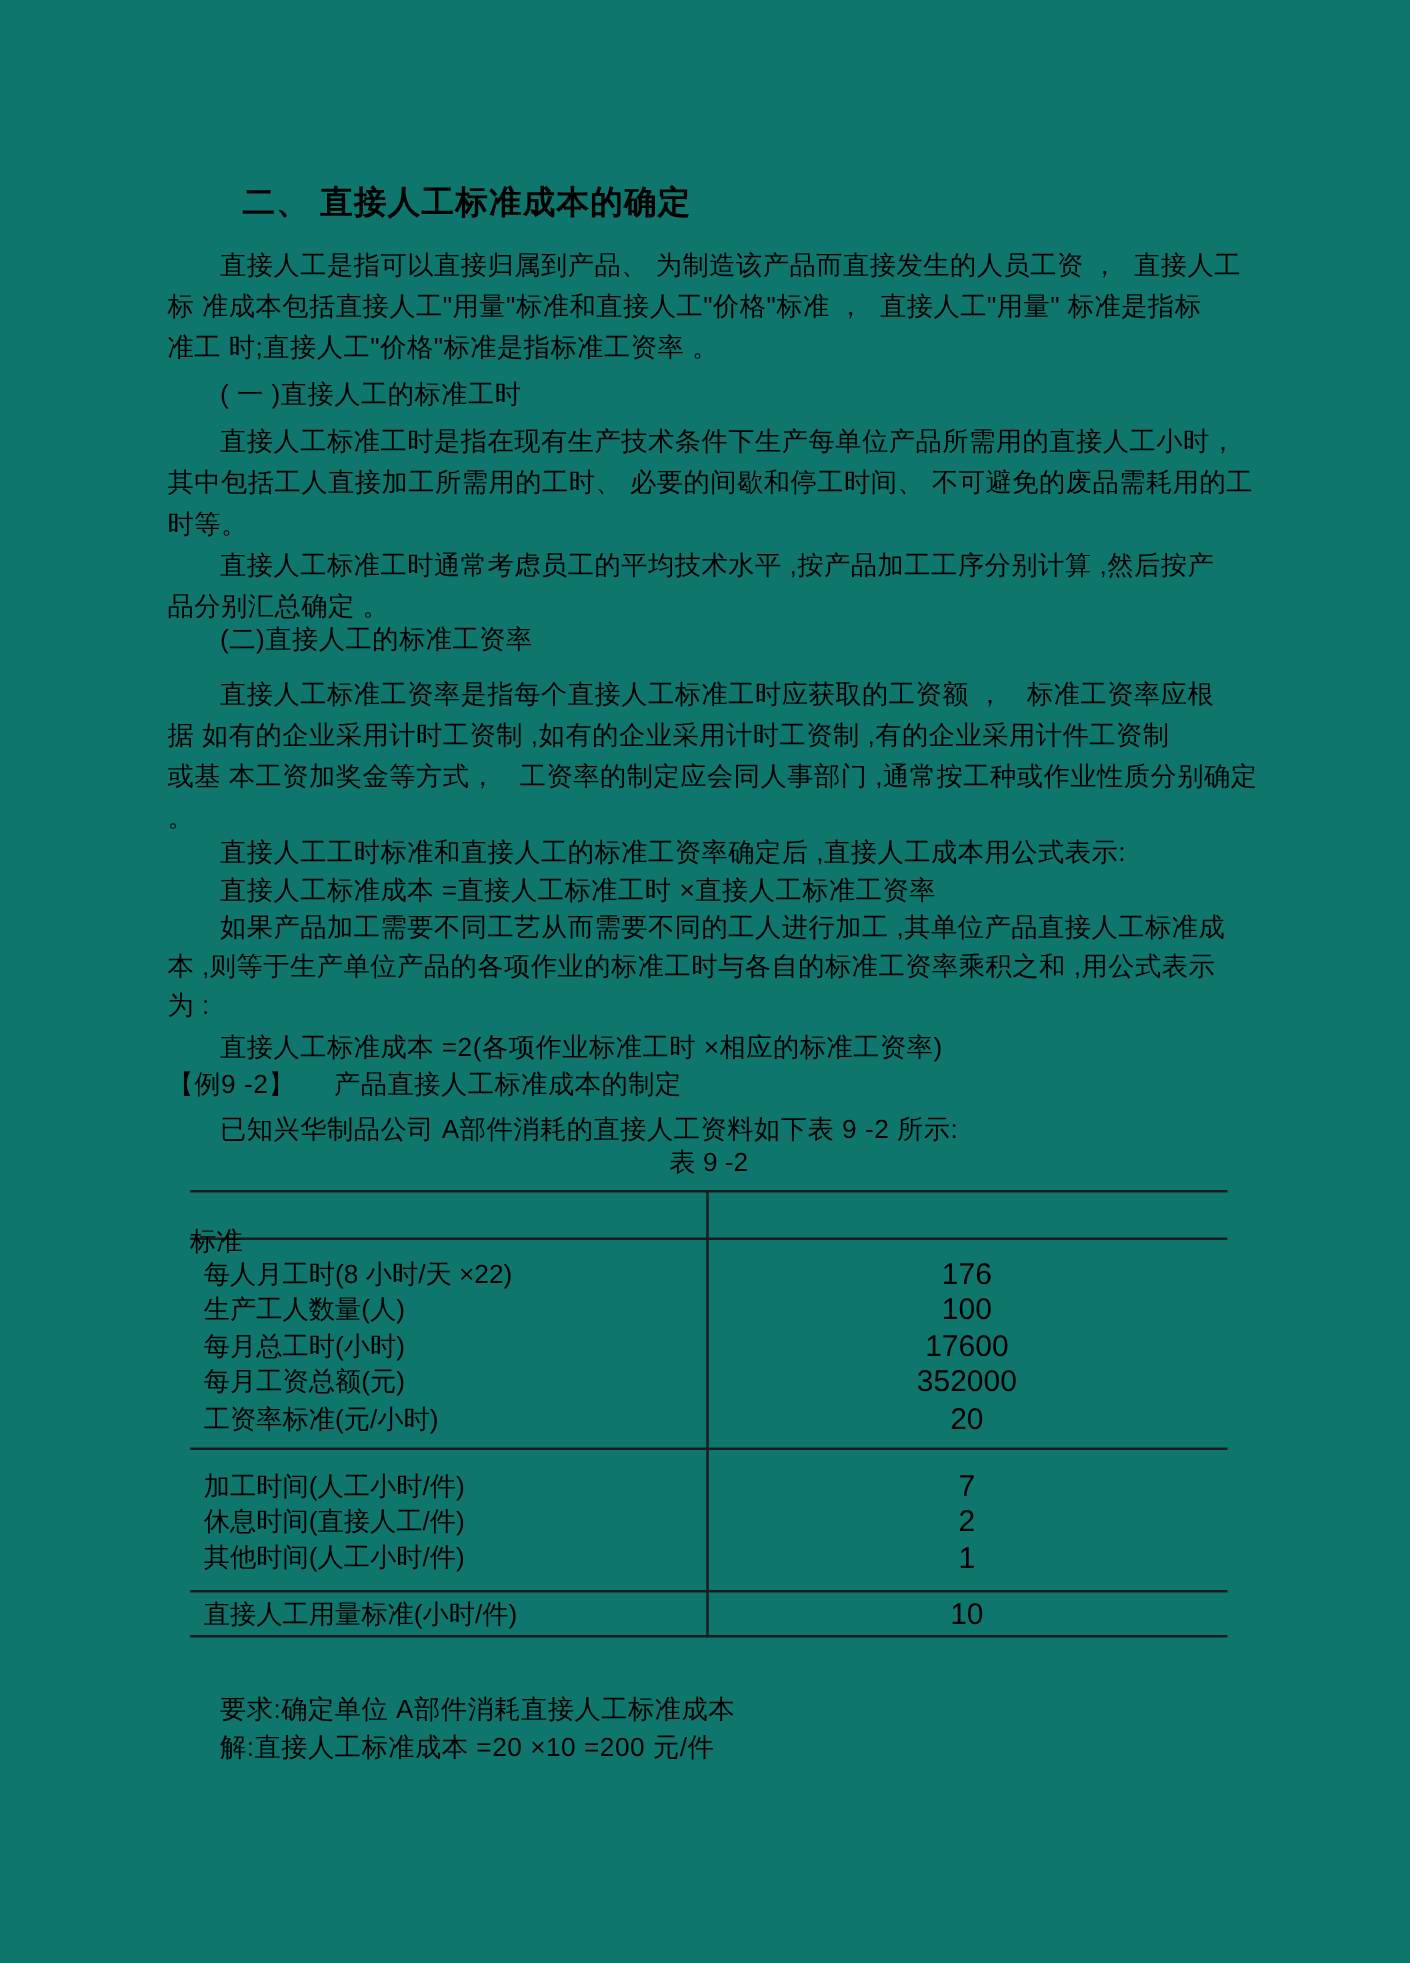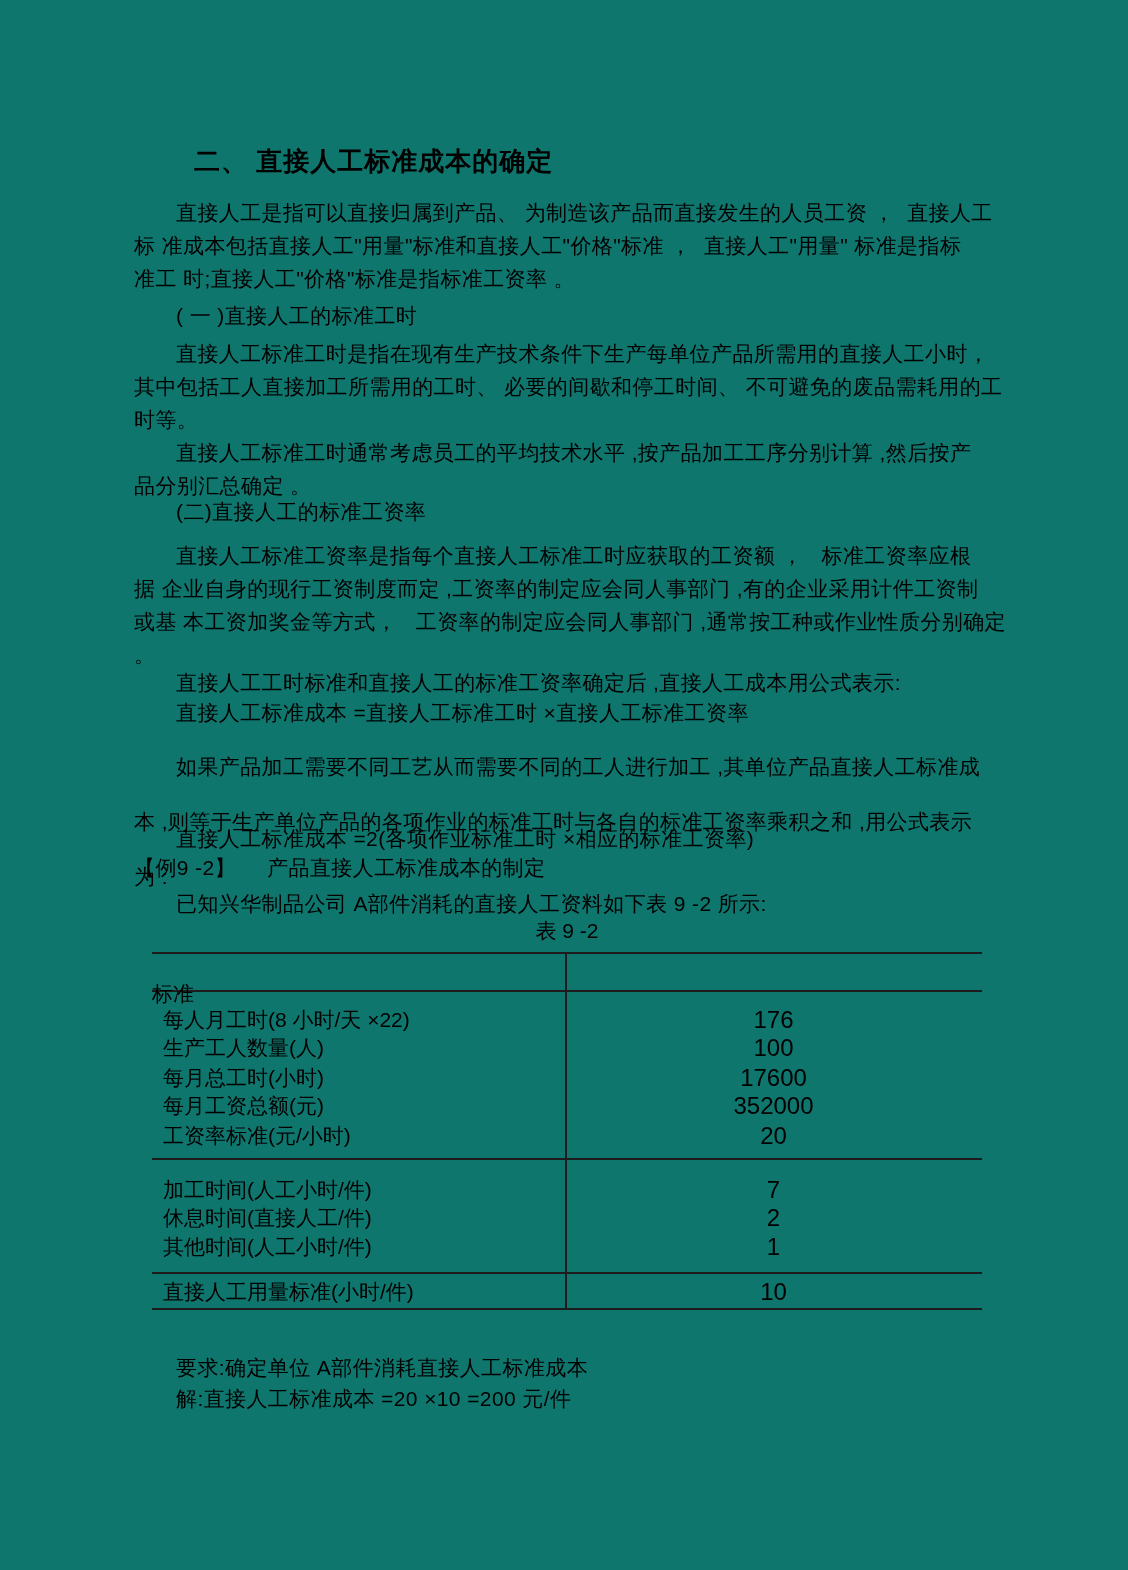--- a/index.html
+++ b/index.html
@@ -27,21 +27,21 @@
     position:absolute;
     left:134px;
     width:900px;
   }
   .line{
     font-size:21px;
     line-height:33px;
     letter-spacing:0.4px;
     white-space:pre;
   }
-  .lh31 .line{line-height:31px;margin-top:24px;}
+  .lh31 .line{line-height:31px;}
   .indent{padding-left:42px;}
   .caption{
     position:absolute;
     left:152px;
     width:830px;
     text-align:center;
     font-size:21px;
     line-height:24px;
     white-space:pre;
   }
@@ -123,21 +123,21 @@
     <div class="line indent">直接人工标准工时通常考虑员工的平均技术水平 ,按产品加工工序分别计算 ,然后按产</div>
     <div class="line">品分别汇总确定 。</div>
   </div>
 
   <div class="block" style="top:495px">
     <div class="line indent">(二)直接人工的标准工资率</div>
   </div>
 
   <div class="block" style="top:539px">
     <div class="line indent">直接人工标准工资率是指每个直接人工标准工时应获取的工资额 ，   标准工资率应根</div>
-    <div class="line">据 企业自身的现行工资制度而定 ,工资率的制定应会同人事部门 ,有的企业采用计件工资制</div>
+    <div class="line">据 如有的企业采用计时工资制 ,如有的企业采用计时工资制 ,有的企业采用计件工资制</div>
     <div class="line">或基 本工资加奖金等方式，   工资率的制定应会同人事部门 ,通常按工种或作业性质分别确定</div>
     <div class="line">。</div>
   </div>
 
   <div class="block" style="top:666px">
     <div class="line indent">直接人工工时标准和直接人工的标准工资率确定后 ,直接人工成本用公式表示:</div>
   </div>
 
   <div class="block" style="top:696px">
     <div class="line indent">直接人工标准成本 =直接人工标准工时 ×直接人工标准工资率</div>

